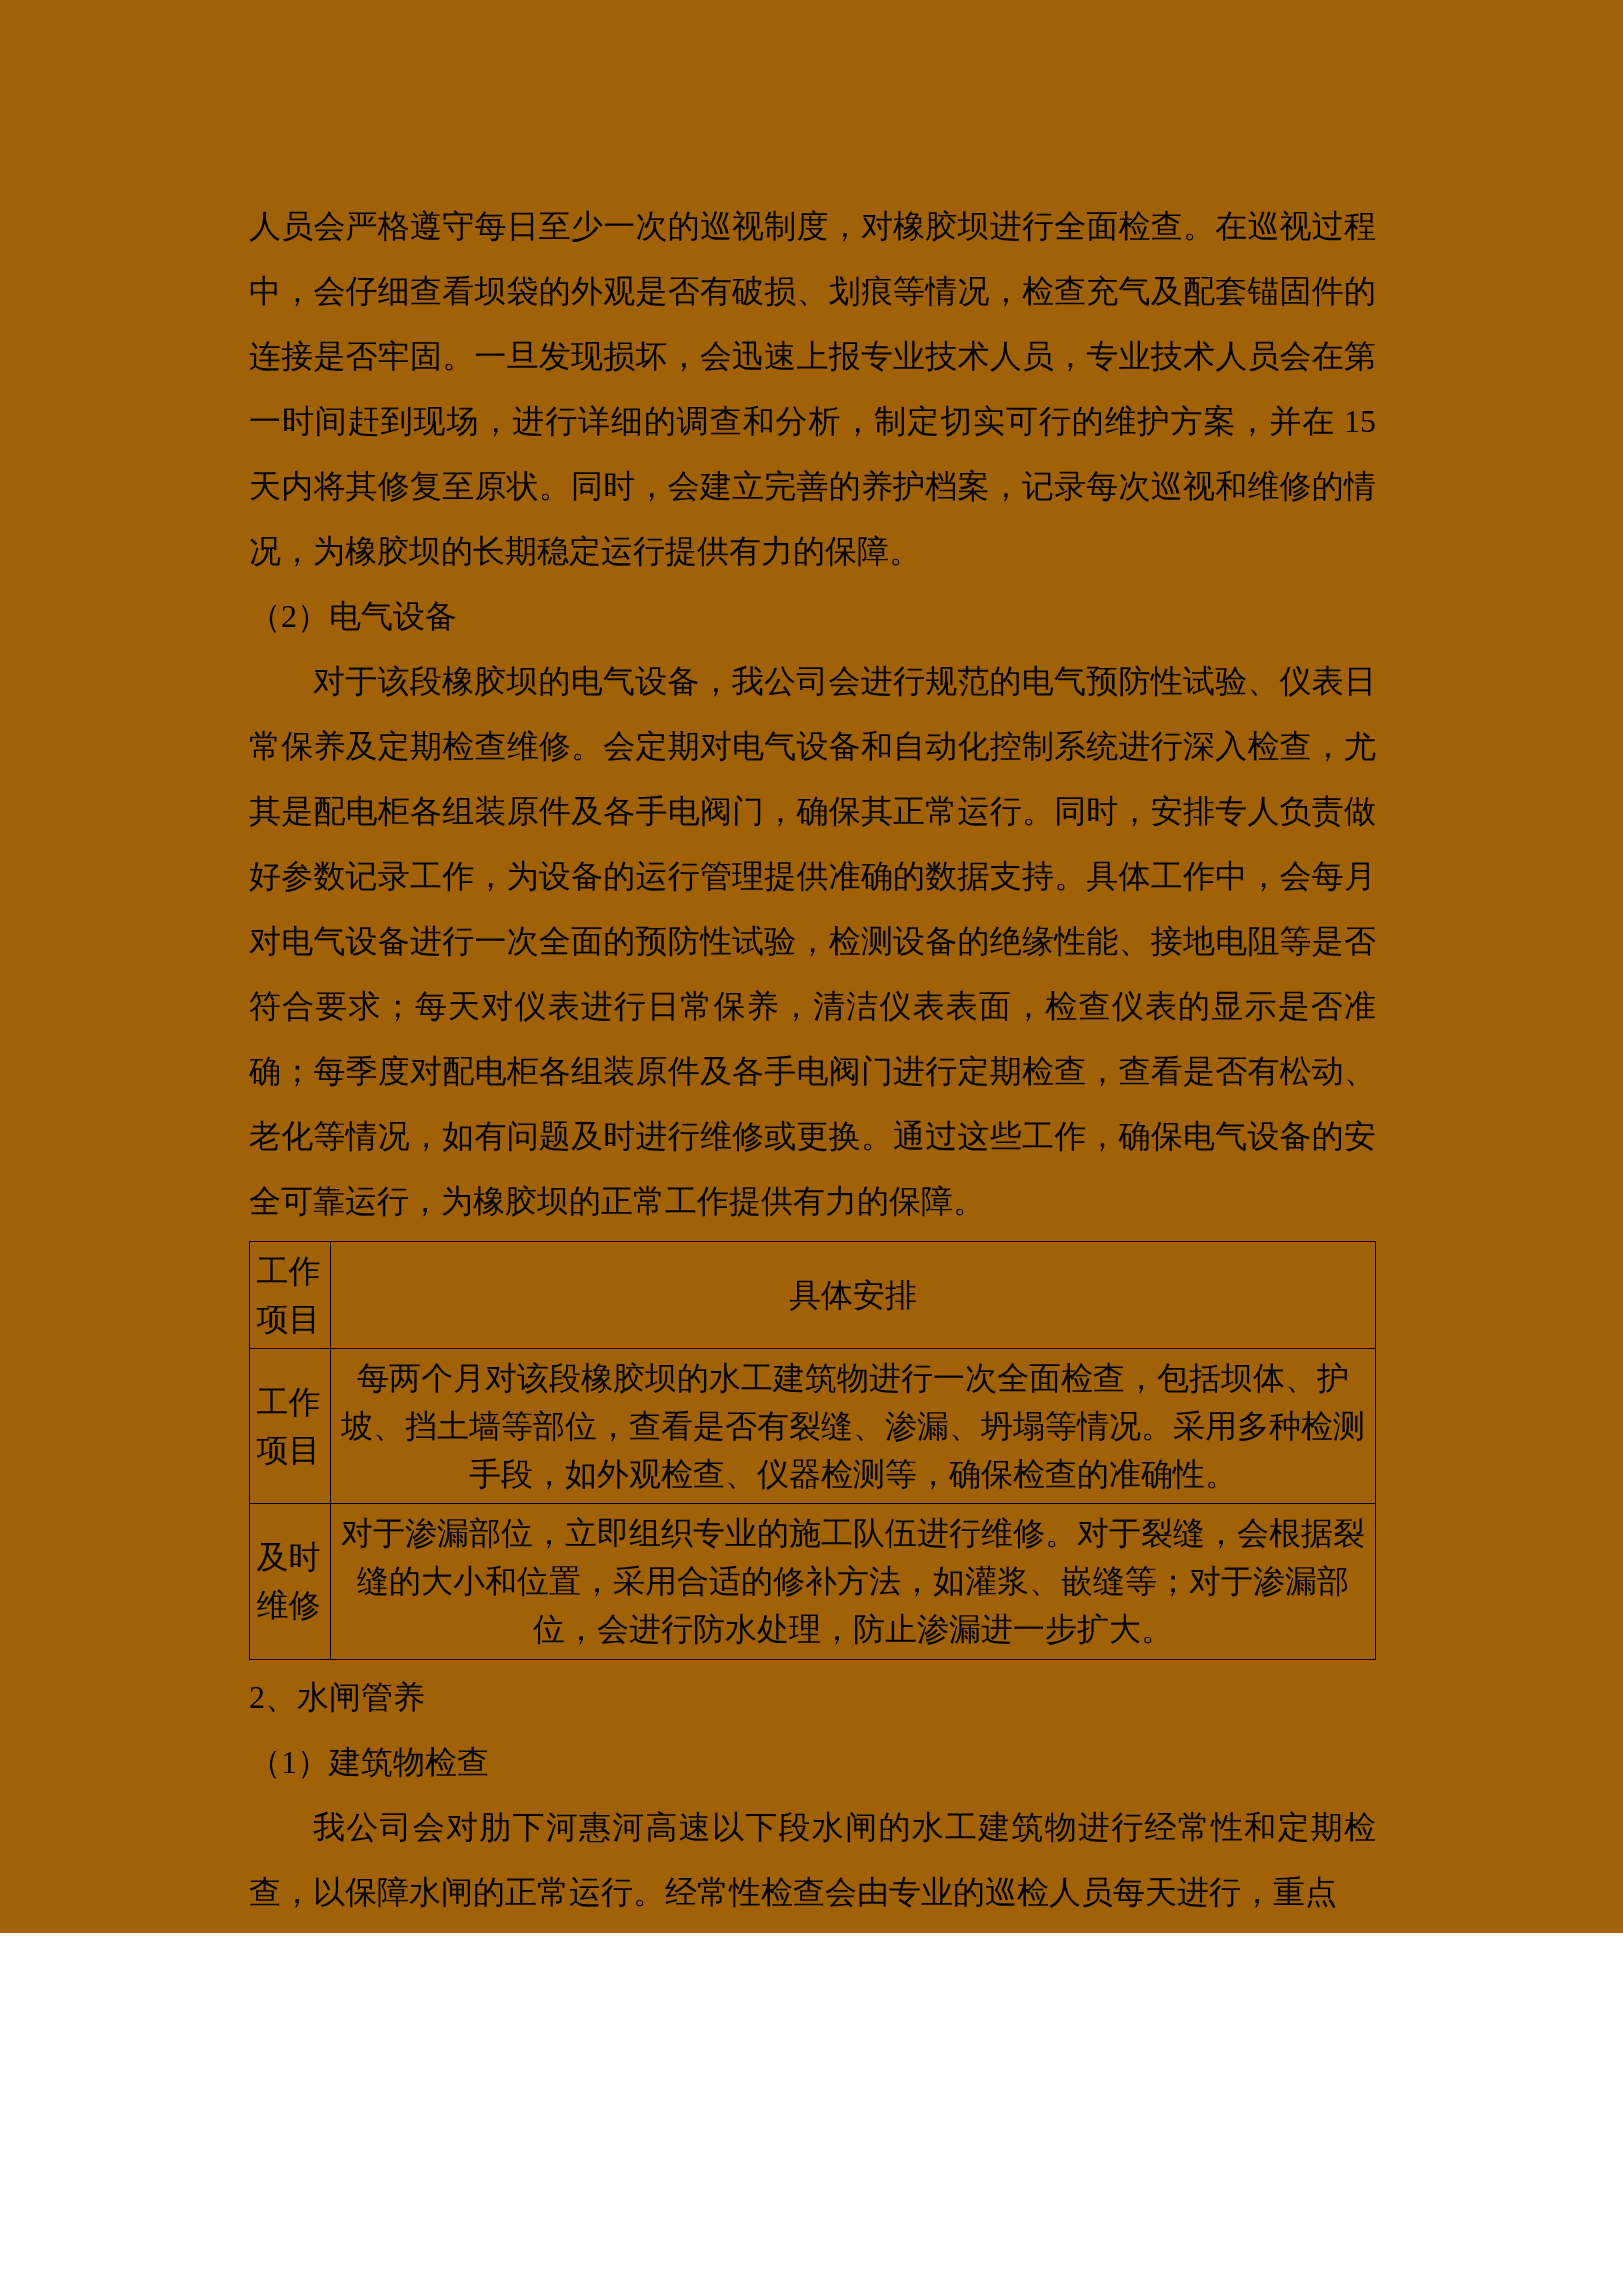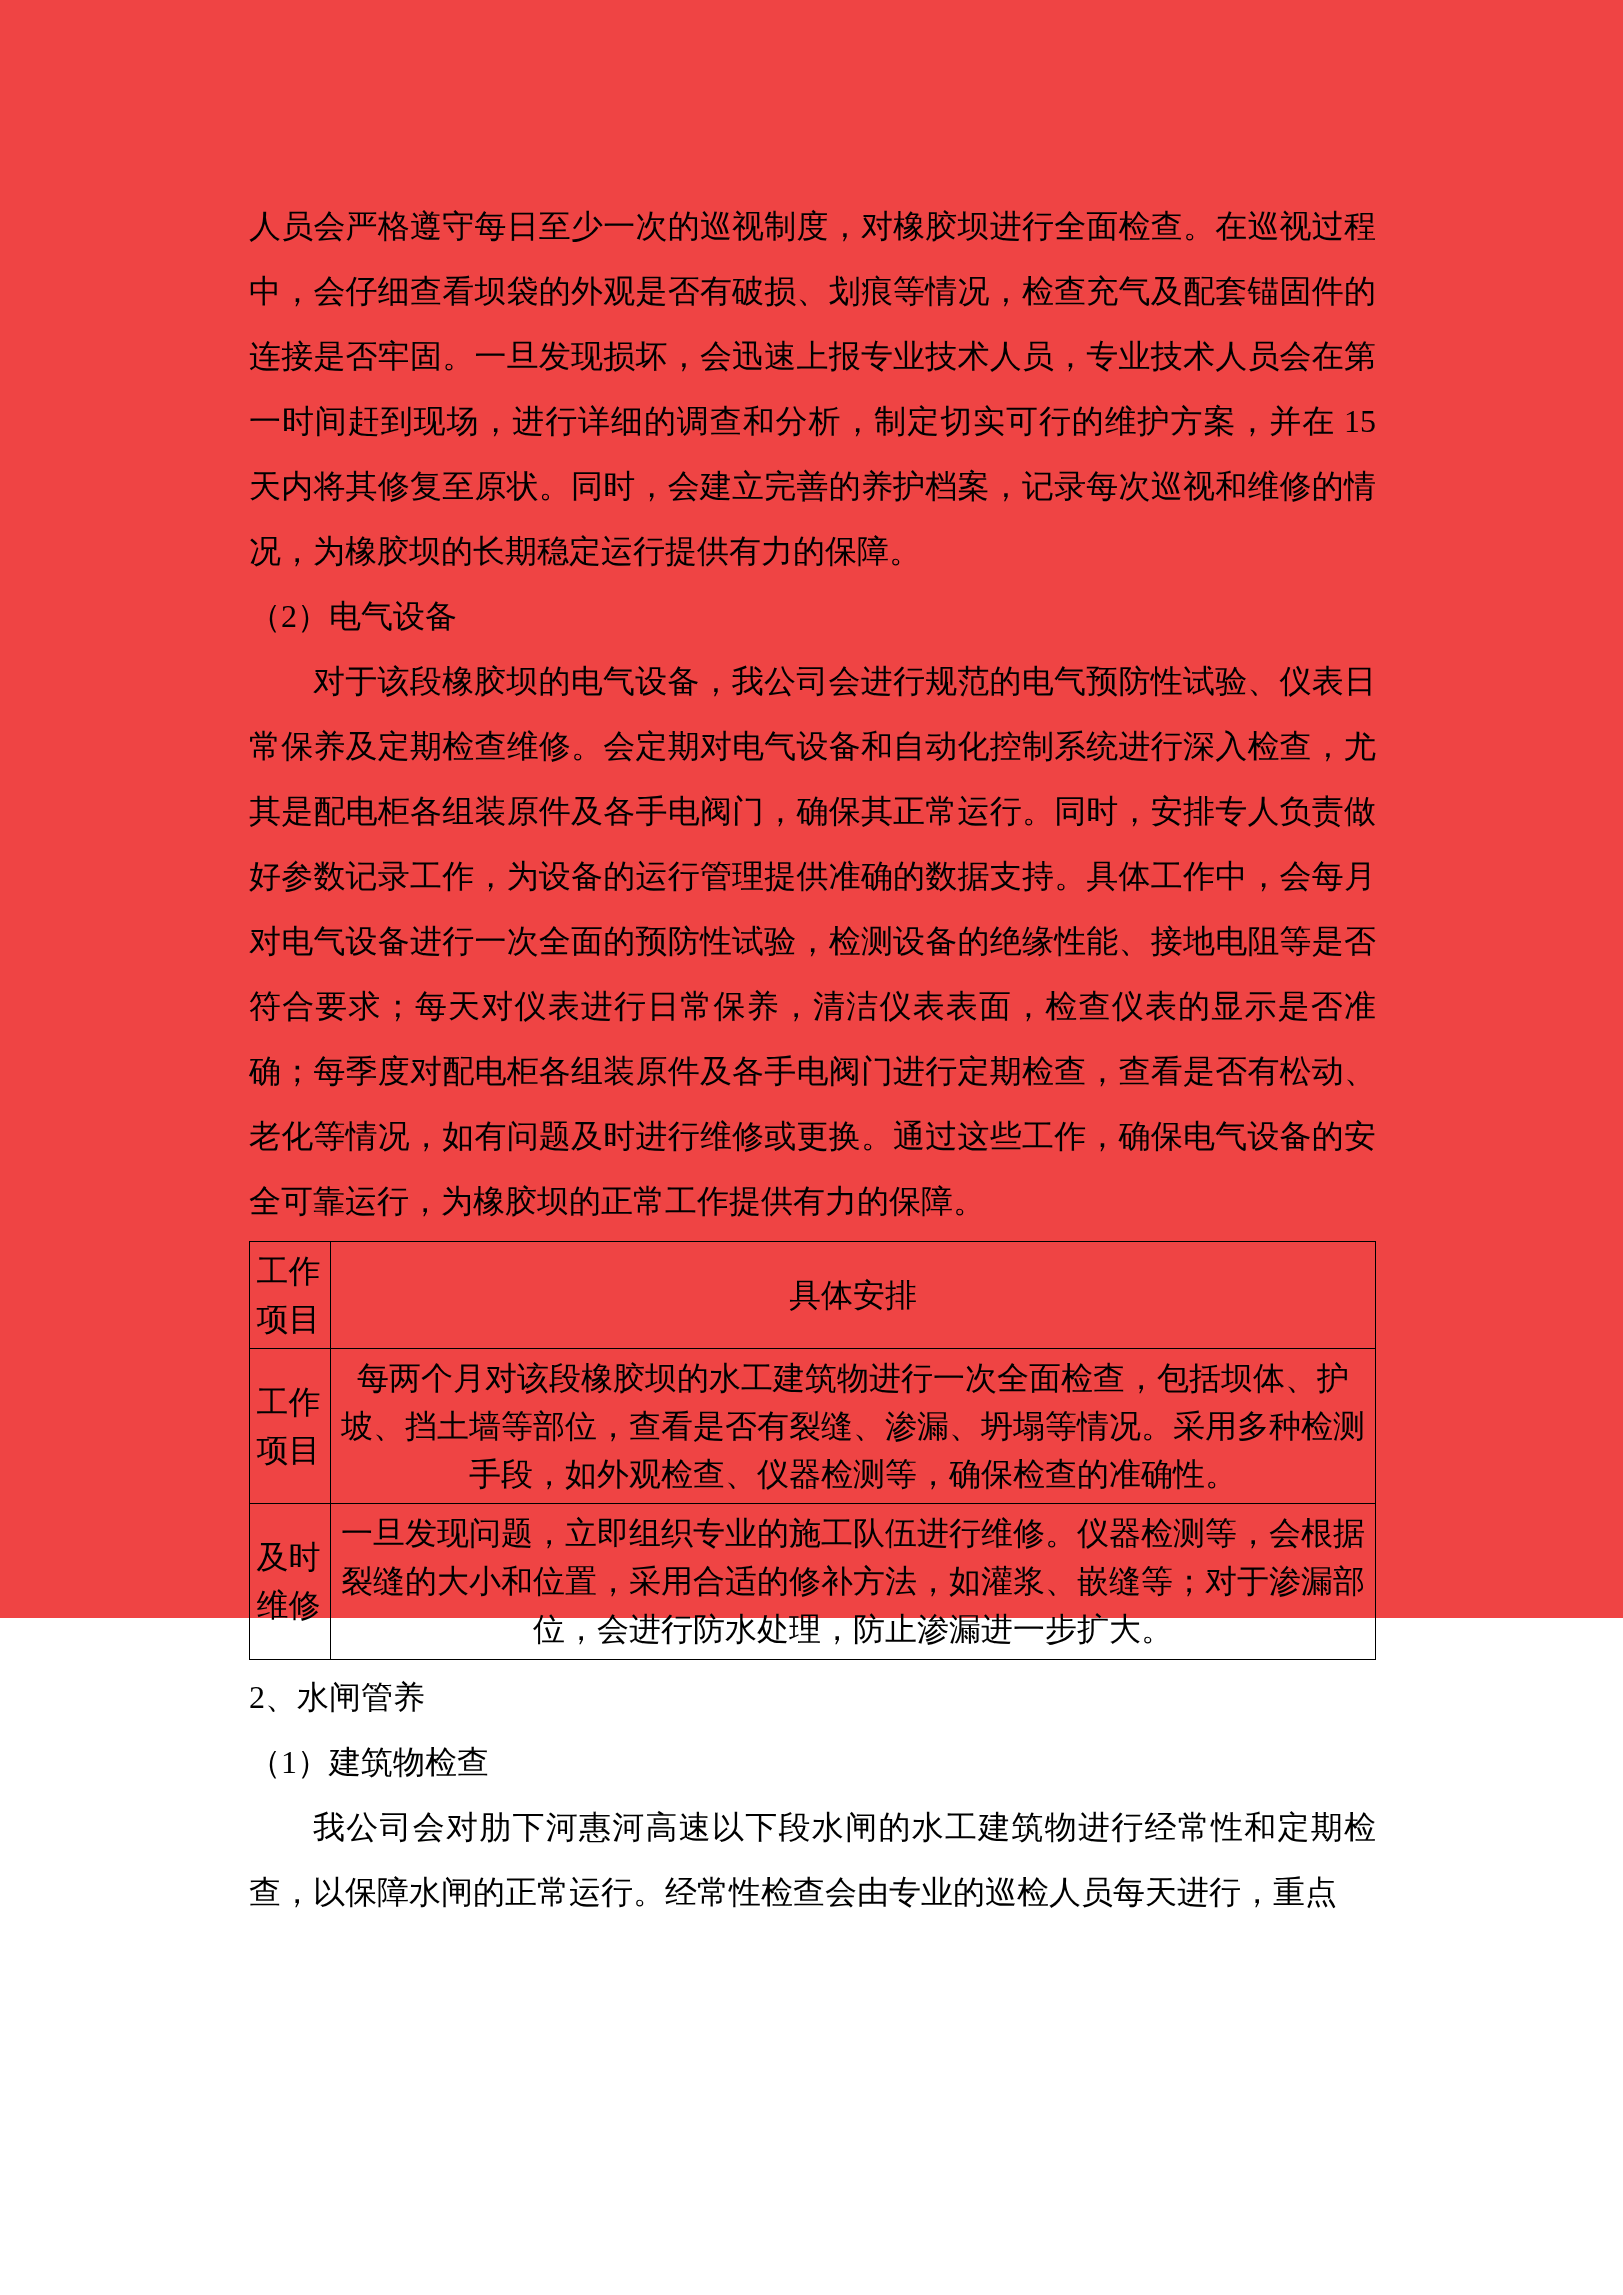--- a/index.html
+++ b/index.html
@@ -10,23 +10,23 @@
   body {
     width: 1623px;
     height: 2295px;
     font-family: "Liberation Serif", "DejaVu Serif", serif;
     color: #000000;
     overflow: hidden;
   }
   .page {
     box-sizing: border-box;
     width: 1623px;
-    height: 1618px;
+    height: 1933px;
     padding: 194px 247px 131px 249px;
-    background: #ef4444;
+    background: #a16207;
   }
   .para {
     font-size: 32px;
     line-height: 65px;
     text-align: justify;
     margin: 0;
     word-break: break-all;
   }
   .para.indent {
     text-indent: 2em;
@@ -89,21 +89,21 @@
       <tr>
         <td class="item-cell">工作项目</td>
         <td class="header-detail">具体安排</td>
       </tr>
       <tr>
         <td class="item-cell">工作项目</td>
         <td class="detail-cell">每两个月对该段橡胶坝的水工建筑物进行一次全面检查，包括坝体、护坡、挡土墙等部位，查看是否有裂缝、渗漏、坍塌等情况。采用多种检测手段，如外观检查、仪器检测等，确保检查的准确性。</td>
       </tr>
       <tr>
         <td class="item-cell">及时维修</td>
-        <td class="detail-cell">一旦发现问题，立即组织专业的施工队伍进行维修。仪器检测等，会根据裂缝的大小和位置，采用合适的修补方法，如灌浆、嵌缝等；对于渗漏部位，会进行防水处理，防止渗漏进一步扩大。</td>
+        <td class="detail-cell">对于渗漏部位，立即组织专业的施工队伍进行维修。对于裂缝，会根据裂缝的大小和位置，采用合适的修补方法，如灌浆、嵌缝等；对于渗漏部位，会进行防水处理，防止渗漏进一步扩大。</td>
       </tr>
     </tbody>
   </table>
 
   <p class="heading">2、水闸管养</p>
 
   <p class="heading">（1）建筑物检查</p>
 
   <p class="para indent">我公司会对肋下河惠河高速以下段水闸的水工建筑物进行经常性和定期检查，以保障水闸的正常运行。经常性检查会由专业的巡检人员每天进行，重点</p>
 

